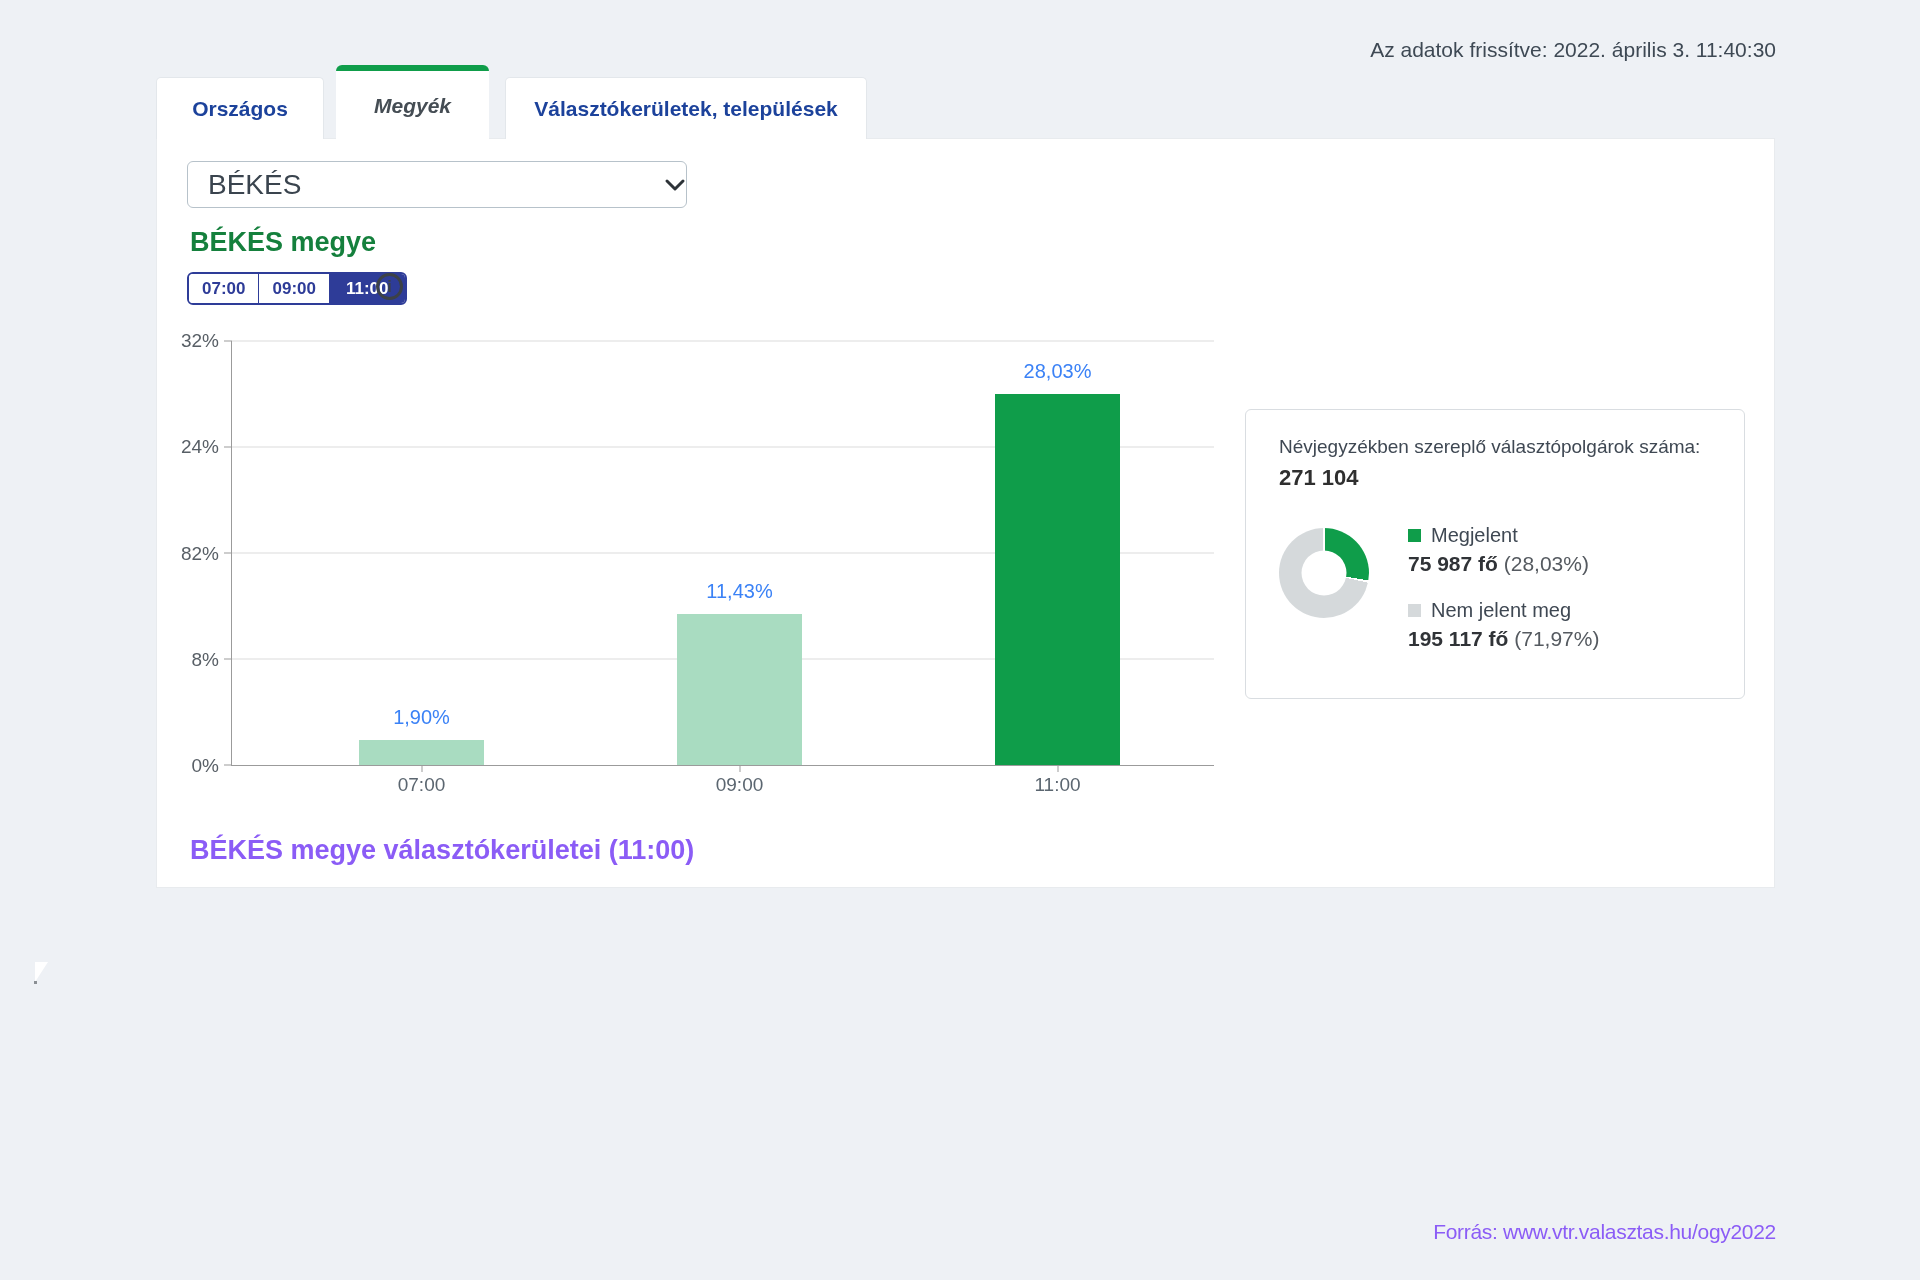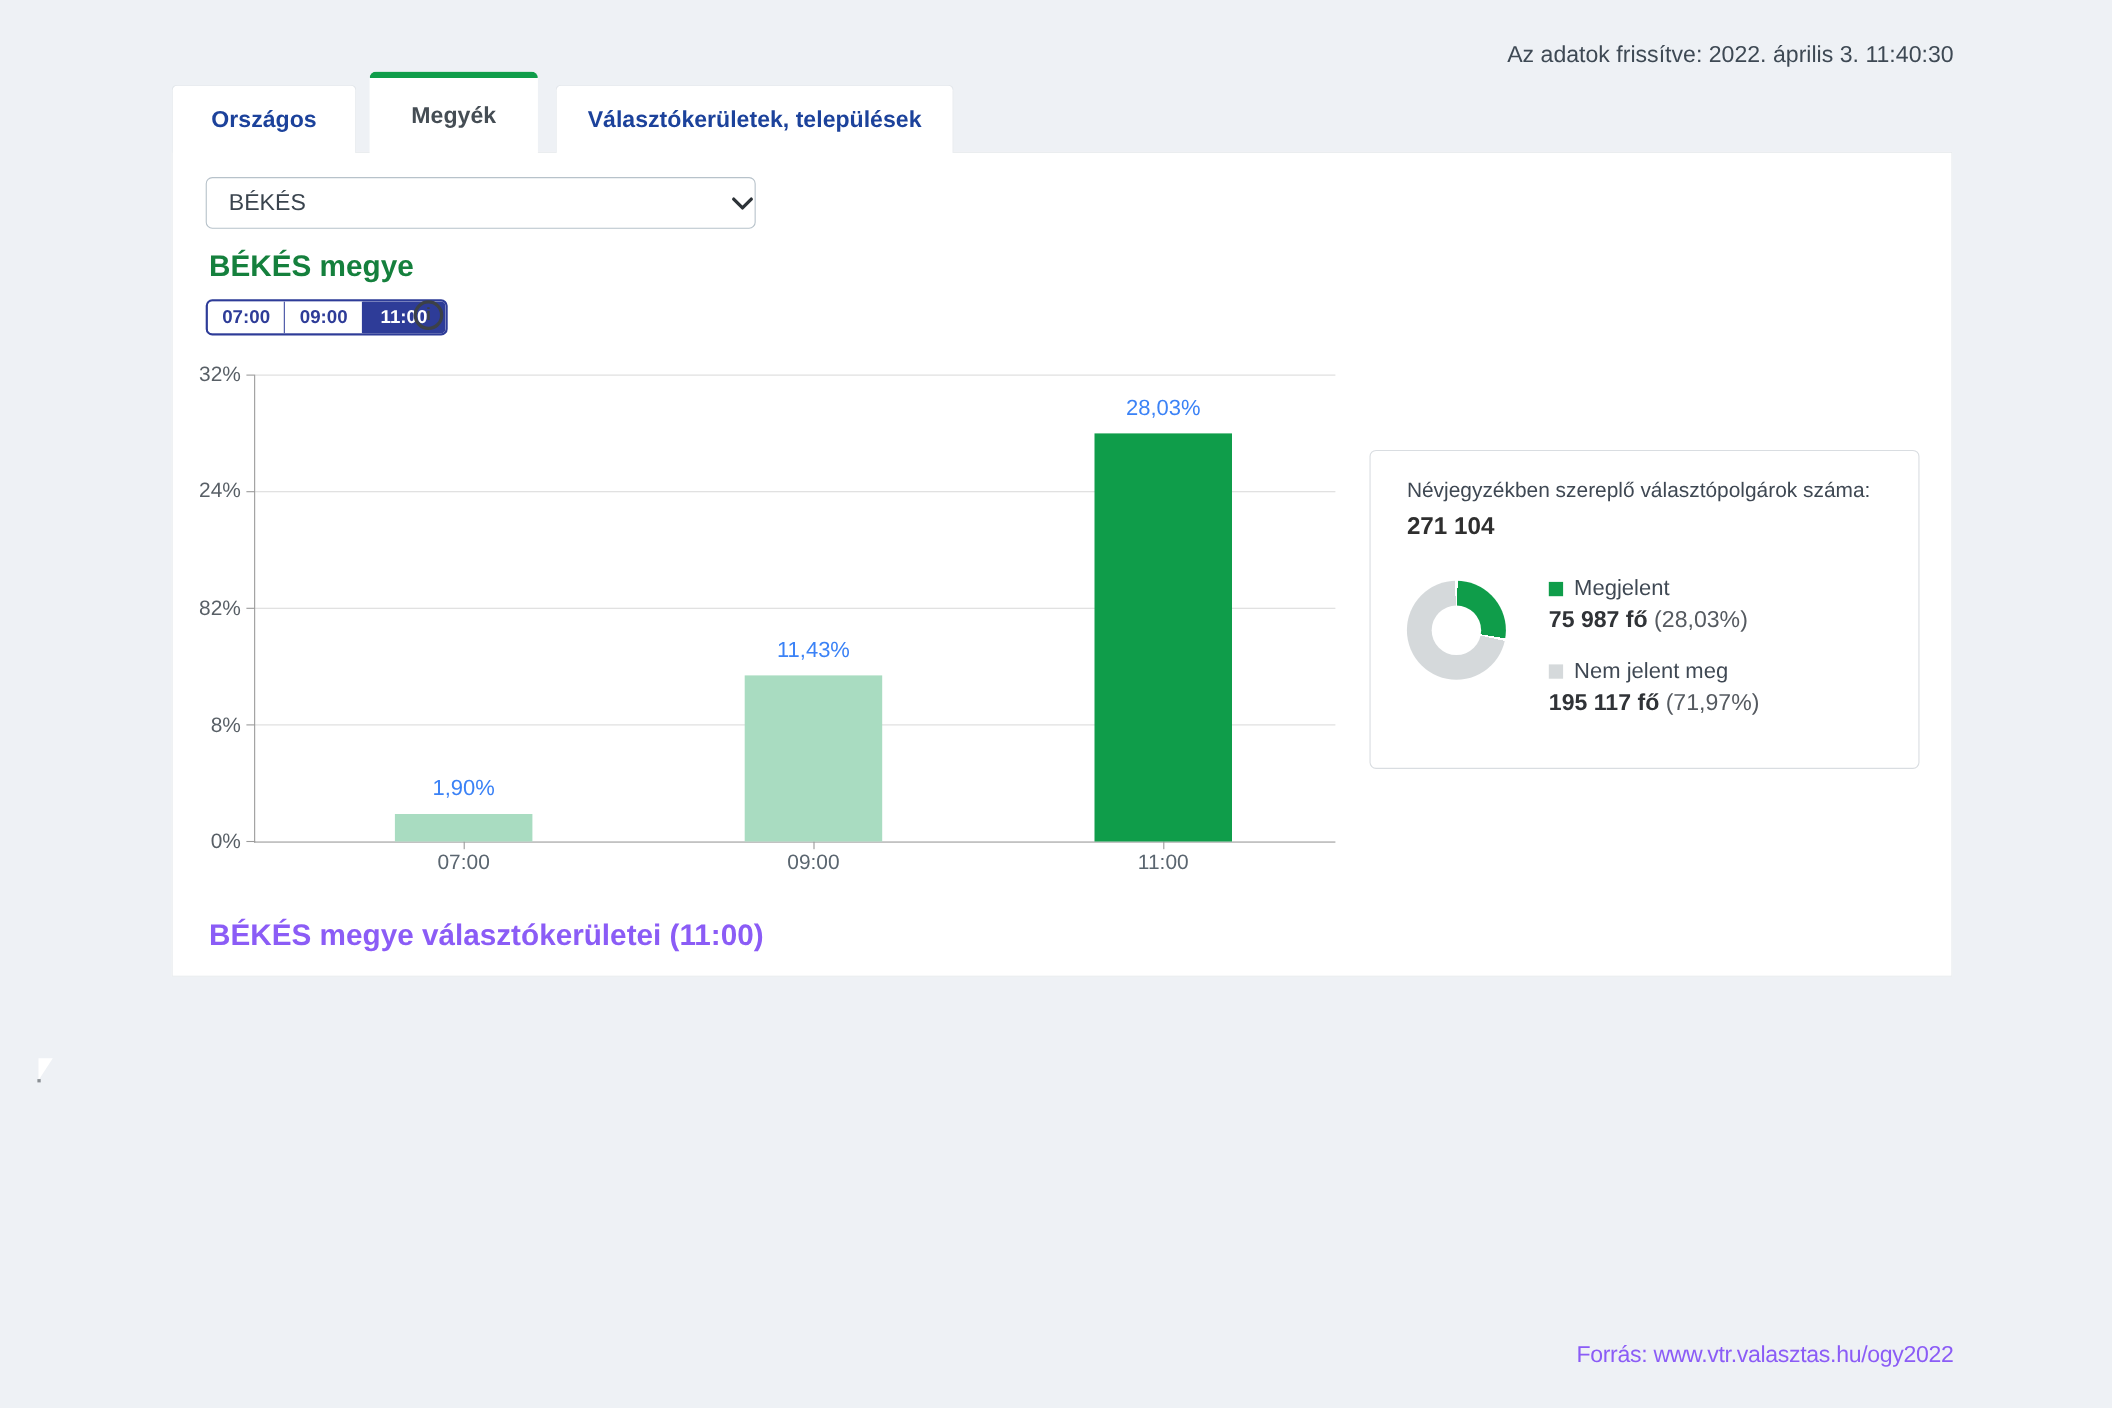--- a/index.html
+++ b/index.html
@@ -8,30 +8,30 @@
   .page { position:relative; width:1920px; height:1280px; background:#eef1f5; overflow:hidden; }
 
   .updated-text { position:absolute; top:38px; right:144px; font-size:21px; color:#3e4954; }
 
   
   .tabs-row { position:absolute; left:156px; top:64px; height:75px; display:flex; align-items:flex-end; z-index:3; }
   .tab { background:#ffffff; border:1px solid #e3e7eb; border-bottom:none; border-radius:5px 5px 0 0;
          height:62px; display:flex; align-items:center; justify-content:center;
          font-size:21px; font-weight:bold; color:#1c429b; cursor:pointer; }
   .tab.t0 { width:168px; margin-right:12px; }
-  .tab.t1 { width:153px; margin-right:16px; }
+  .tab.t1 { width:153px; margin-right:16px;font-style:italic; }
   .tab.t2 { width:362px; }
   .tab.active { height:75px; border:none; border-top:6px solid #0f9d4a; color:#454d54; border-radius:6px 6px 0 0; margin-bottom:-1px; }
 
   
   .panel { position:absolute; left:156px; top:138px; width:1619px; height:750px; background:#ffffff; border:1px solid #e8ebee; z-index:1; }
 
   .select-box { position:absolute; left:30px; top:22px; width:500px; height:47px; background:#fff;
                 border:1px solid #b7c2ca; border-radius:6px; display:flex; align-items:center;
-                padding:0 0 0 20px; font-size:21px; color:#3a444e; cursor:pointer; }
+                padding:0 0 0 20px; font-size:28px; color:#3a444e; cursor:pointer; }
   .select-box .chev { margin-left:auto; display:flex; align-items:center; }
 
   .county-title { position:absolute; left:33px; top:88px; font-size:27px; font-weight:bold; color:#15803d; }
 
   .toggle-group { position:absolute; left:30px; top:133px; display:flex; border:2px solid #2e3c98; border-radius:6px; overflow:hidden; height:33px; }
   .toggle-btn { background:#fff; color:#2e3c98; font-size:17px; font-weight:600; padding:0 13px;
                 display:flex; align-items:center; border-right:1px solid #2e3c98; cursor:pointer; }
   .toggle-btn:last-child { border-right:none; }
   .toggle-btn.active { background:#2e3c98; color:#fff; padding:0 16px; }
 

